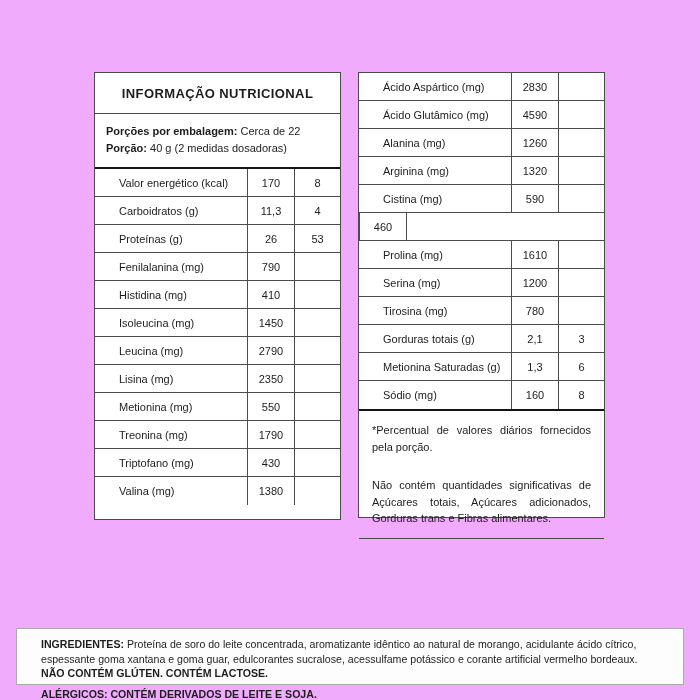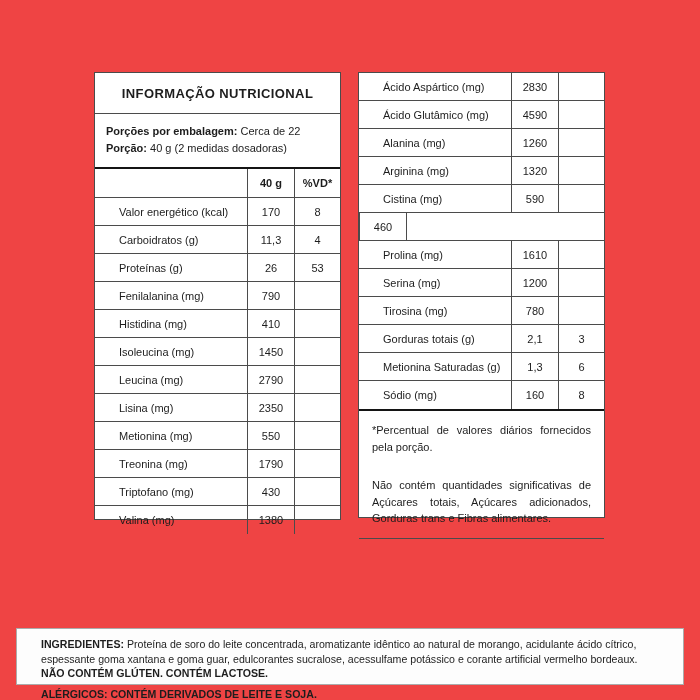--- a/index.html
+++ b/index.html
@@ -1,17 +1,17 @@
 <!DOCTYPE html>
 <html><head>
 <meta charset="utf-8">
 <style>
   html,body{margin:0;padding:0;}
   body{font-family:"Liberation Sans", sans-serif; color:#1d1d1d; -webkit-font-smoothing:antialiased;}
-  .stage{position:relative;width:700px;height:700px;background:#ef4444;overflow:hidden;}
+  .stage{position:relative;width:700px;height:700px;background:#f0abfc;overflow:hidden;}
 
   .panel{position:absolute;top:72px;width:247px;background:#ffffff;border:1px solid #4b4b4b;box-sizing:border-box;}
   .panel.left{left:94px;height:448px;}
   .panel.right{left:358px;height:446px;}
 
   .title{margin:0;padding:13px 4px 12px;text-align:center;font-size:13px;font-weight:bold;letter-spacing:.4px;border-bottom:1px solid #4b4b4b;}
   .serving-block{padding:9px 11px 10px;font-size:11px;line-height:1.55;border-bottom:2px solid #141414;}
   .serving-block p{margin:0;}
   .serving-block b{font-weight:bold;}
 
@@ -43,25 +43,20 @@
       <p>
         <b>Porções por embalagem:</b>
         <span>Cerca de 22</span>
       </p>
       <p>
         <b>Porção:</b>
         <span>40 g (2 medidas dosadoras)</span>
       </p>
     </div>
 
-    <div class="hdr-row">
-      <div class="c-label"></div>
-      <div class="c-val">40 g</div>
-      <div class="c-vd">%VD*</div>
-    </div>
 
     <div class="rows">
 
         <div class="row">
           <div class="c-label">Valor energético (kcal)</div>
           <div class="c-val">170</div>
           <div class="c-vd">8</div>
         </div>
 
         <div class="row">

